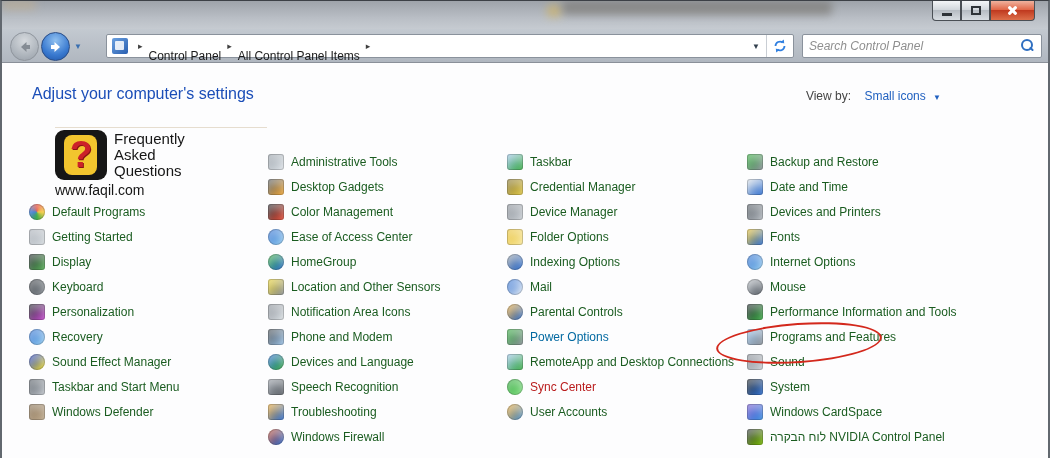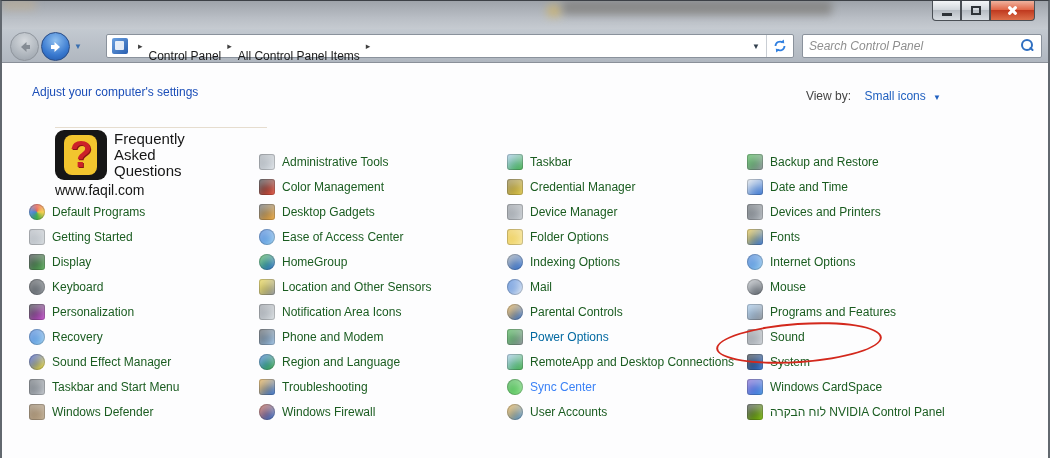--- a/index.html
+++ b/index.html
@@ -58,21 +58,21 @@
                color:#555; padding:0 6px; font-family:"Liberation Sans", sans-serif; background:transparent; }
   .search-box input::placeholder { color:#8f8f8f; font-style:italic; }
   .mag { position:relative; width:16px; height:16px; margin-right:6px; }
   .mag::before { content:""; position:absolute; left:2px; top:1px; width:8px; height:8px;
                border:2px solid #2f6fc1; border-radius:50%; }
   .mag::after { content:""; position:absolute; left:10px; top:10px; width:5px; height:2px;
                background:#2f6fc1; transform:rotate(45deg); border-radius:1px; }
 
   
   .content { position:absolute; left:0; top:62px; width:100%; height:396px; background:#fdfdfe; }
-  .page-title { position:absolute; left:30px; top:22px; font-size:12px; color:#1b4eb8; }
+  .page-title { position:absolute; left:30px; top:22px; font-size:16px; color:#1b4eb8; }
   .viewby { position:absolute; right:107px; top:26px; font-size:12px; }
   .viewby .lbl { color:#444; margin-right:10px; }
   .viewby .val { color:#2161c0; cursor:pointer; }
   .viewby .arr { color:#2161c0; font-size:8px; margin-left:4px; }
 
   
   .watermark { position:absolute; left:53px; top:64px; width:212px; border-top:1px solid #e6ddcf; padding-top:2px; }
   .wm-row { display:flex; }
   .wm-logo { position:relative; width:52px; height:50px; background:#161616; border-radius:9px; flex:none; }
   .wm-blob { position:absolute; left:9px; top:5px; width:33px; height:40px; background:#f2c52e; border-radius:8px; }
@@ -209,34 +209,34 @@
         </div>
         <div class="cp-item">
           <span class="cp-icon" style="background: linear-gradient(135deg, rgb(89, 96, 104), rgb(194, 199, 205));"></span>
           <span class="cp-label" style="color: rgb(26, 92, 32);">Taskbar and Start Menu</span>
         </div>
         <div class="cp-item">
           <span class="cp-icon" style="background: linear-gradient(135deg, rgb(138, 116, 88), rgb(192, 172, 144));"></span>
           <span class="cp-label" style="color: rgb(26, 92, 32);">Windows Defender</span>
         </div>
       </div>
-    <div class="cp-col" style="left:257px; top:86px; width:240px;text-align:right;">
+    <div class="cp-col" style="left:266px; top:86px; width:240px;text-align:right;">
         <div class="cp-item">
           <span class="cp-icon" style="background: linear-gradient(135deg, rgb(152, 160, 168), rgb(224, 229, 234));"></span>
           <span class="cp-label" style="color: rgb(26, 92, 32);">Administrative Tools</span>
         </div>
         <div class="cp-item">
+          <span class="cp-icon" style="background: linear-gradient(135deg, rgb(90, 96, 102), rgb(240, 168, 58));"></span>
+          <span class="cp-label" style="color: rgb(26, 92, 32);">Desktop Gadgets</span>
+        </div>
+        <div class="cp-item">
           <span class="cp-icon" style="background: linear-gradient(135deg, rgb(46, 51, 56), rgb(232, 79, 58));"></span>
           <span class="cp-label" style="color: rgb(26, 92, 32);">Color Management</span>
         </div>
         <div class="cp-item">
-          <span class="cp-icon" style="background: linear-gradient(135deg, rgb(90, 96, 102), rgb(240, 168, 58));"></span>
-          <span class="cp-label" style="color: rgb(26, 92, 32);">Desktop Gadgets</span>
-        </div>
-        <div class="cp-item">
           <span class="cp-icon round" style="background: linear-gradient(135deg, rgb(47, 111, 208), rgb(154, 208, 240));"></span>
           <span class="cp-label" style="color: rgb(26, 92, 32);">Ease of Access Center</span>
         </div>
         <div class="cp-item">
           <span class="cp-icon round" style="background: linear-gradient(135deg, rgb(63, 174, 73), rgb(47, 111, 208));"></span>
           <span class="cp-label" style="color: rgb(26, 92, 32);">HomeGroup</span>
         </div>
         <div class="cp-item">
           <span class="cp-icon" style="background: linear-gradient(135deg, rgb(232, 210, 58), rgb(138, 144, 152));"></span>
           <span class="cp-label" style="color: rgb(26, 92, 32);">Location and Other Sensors</span>
@@ -244,21 +244,25 @@
         <div class="cp-item">
           <span class="cp-icon" style="background: linear-gradient(135deg, rgb(138, 144, 152), rgb(221, 226, 230));"></span>
           <span class="cp-label" style="color: rgb(26, 92, 32);">Notification Area Icons</span>
         </div>
         <div class="cp-item">
           <span class="cp-icon" style="background: linear-gradient(135deg, rgb(74, 80, 86), rgb(158, 196, 232));"></span>
           <span class="cp-label" style="color: rgb(26, 92, 32);">Phone and Modem</span>
         </div>
         <div class="cp-item">
           <span class="cp-icon round" style="background: linear-gradient(135deg, rgb(47, 111, 208), rgb(63, 174, 73));"></span>
-          <span class="cp-label" style="color: rgb(26, 92, 32);">Region and Language</span>
+          <span class="cp-label" style="color: rgb(26, 92, 32);">Devices and Language</span>
+        </div>
+        <div class="cp-item">
+          <span class="cp-icon" style="background: linear-gradient(135deg, rgb(154, 160, 168), rgb(97, 102, 108));"></span>
+          <span class="cp-label" style="color: rgb(26, 92, 32);">Speech Recognition</span>
         </div>
         <div class="cp-item">
           <span class="cp-icon" style="background: linear-gradient(135deg, rgb(232, 168, 58), rgb(47, 111, 208));"></span>
           <span class="cp-label" style="color: rgb(26, 92, 32);">Troubleshooting</span>
         </div>
         <div class="cp-item">
           <span class="cp-icon round" style="background: linear-gradient(135deg, rgb(192, 80, 56), rgb(47, 111, 208));"></span>
           <span class="cp-label" style="color: rgb(26, 92, 32);">Windows Firewall</span>
         </div>
       </div>
@@ -294,21 +298,21 @@
         <div class="cp-item">
           <span class="cp-icon" style="background: linear-gradient(135deg, rgb(63, 174, 73), rgb(138, 144, 152));"></span>
           <span class="cp-label" style="color: #0369a1;">Power Options</span>
         </div>
         <div class="cp-item">
           <span class="cp-icon" style="background: linear-gradient(135deg, rgb(158, 196, 232), rgb(63, 174, 73));"></span>
           <span class="cp-label" style="color: rgb(26, 92, 32);">RemoteApp and Desktop Connections</span>
         </div>
         <div class="cp-item">
           <span class="cp-icon round" style="background: linear-gradient(135deg, rgb(47, 168, 58), rgb(138, 224, 138));"></span>
-          <span class="cp-label" style="color: #3b82f6;">Sync Center</span>
+          <span class="cp-label" style="color: #b91c1c;">Sync Center</span>
         </div>
         <div class="cp-item">
           <span class="cp-icon round" style="background: linear-gradient(135deg, rgb(232, 168, 58), rgb(74, 144, 208));"></span>
           <span class="cp-label" style="color: rgb(26, 92, 32);">User Accounts</span>
         </div>
       </div>
     <div class="cp-col" style="left:745px; top:86px; width:300px;">
         <div class="cp-item">
           <span class="cp-icon" style="background: linear-gradient(135deg, rgb(63, 174, 73), rgb(138, 144, 152));"></span>
           <span class="cp-label" style="color: rgb(26, 92, 32);">Backup and Restore</span>
@@ -327,20 +331,24 @@
         </div>
         <div class="cp-item">
           <span class="cp-icon round" style="background: linear-gradient(135deg, rgb(47, 111, 208), rgb(154, 208, 240));"></span>
           <span class="cp-label" style="color: rgb(26, 92, 32);">Internet Options</span>
         </div>
         <div class="cp-item">
           <span class="cp-icon round" style="background: linear-gradient(135deg, rgb(184, 189, 195), rgb(89, 96, 104));"></span>
           <span class="cp-label" style="color: rgb(26, 92, 32);">Mouse</span>
         </div>
         <div class="cp-item">
+          <span class="cp-icon" style="background: linear-gradient(135deg, rgb(46, 51, 56), rgb(63, 174, 73));"></span>
+          <span class="cp-label" style="color: rgb(26, 92, 32);">Performance Information and Tools</span>
+        </div>
+        <div class="cp-item">
           <span class="cp-icon" style="background: linear-gradient(135deg, rgb(158, 196, 232), rgb(138, 144, 152));"></span>
           <span class="cp-label" style="color: rgb(26, 92, 32);">Programs and Features</span>
         </div>
         <div class="cp-item">
           <span class="cp-icon" style="background: linear-gradient(135deg, rgb(138, 144, 152), rgb(204, 209, 214));"></span>
           <span class="cp-label" style="color: rgb(26, 92, 32);">Sound</span>
         </div>
         <div class="cp-item">
           <span class="cp-icon" style="background: linear-gradient(135deg, rgb(46, 51, 56), rgb(47, 111, 208));"></span>
           <span class="cp-label" style="color: rgb(26, 92, 32);">System</span>

